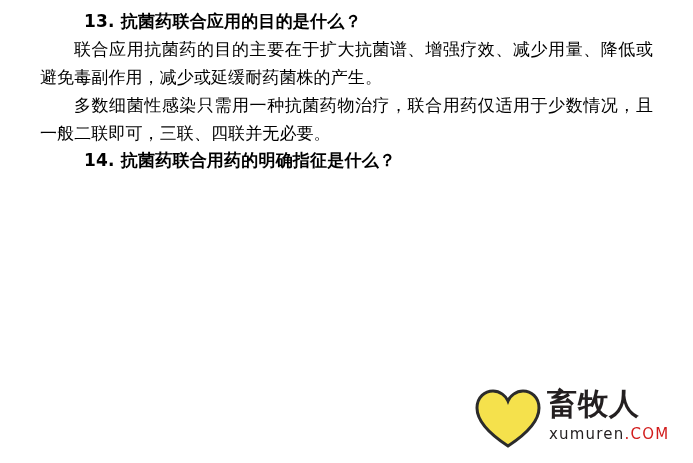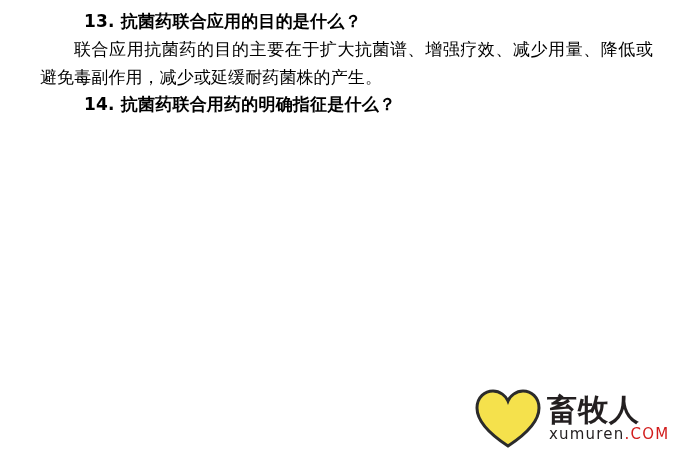--- a/index.html
+++ b/index.html
@@ -60,21 +60,21 @@
   .wm-heart {
     position: absolute;
     left: 0;
     top: 4px;
     width: 66px;
     height: 60px;
   }
   .wm-text {
     position: absolute;
     left: 72px;
-    top: 8px;
+    top: 2px;
     font-family: "DejaVu Sans", "Liberation Sans", sans-serif;
     font-weight: bold;
     font-size: 30px;
     color: #231f20;
     letter-spacing: 1px;
     line-height: 1.1;
   }
   .wm-sub {
     position: absolute;
     left: 74px;
@@ -90,20 +90,21 @@
   }
 </style>
 </head>
 <body>
 
 <div class="page">
 
   <h2 class="heading">13. 抗菌药联合应用的目的是什么？</h2>
   <div class="block-body">
     <p class="para">联合应用抗菌药的目的主要在于扩大抗菌谱、增强疗效、减少用量、降低或避免毒副作用，减少或延缓耐药菌株的产生。</p>
+    <p class="para">多数细菌性感染只需用一种抗菌药物治疗，联合用药仅适用于少数情况，且一般二联即可，三联、四联并无必要。</p>
   </div>
 
   <h2 class="heading heading-2">14. 抗菌药联合用药的明确指征是什么？</h2>
 
   <div class="watermark">
     <svg class="wm-heart" viewBox="0 0 66 60">
       <path d="M33 57 C 10 42, 2 30, 2 19 C 2 8, 10 2, 18 2 C 25 2, 31 7, 33 12 C 35 7, 41 2, 48 2 C 56 2, 64 8, 64 19 C 64 30, 56 42, 33 57 Z" fill="#f5e14c" stroke="#2b2b2b" stroke-width="3"></path>
     </svg>
     <div class="wm-text">畜牧人</div>
     <div class="wm-sub"><span>xumuren</span><span class="red">.COM</span></div>

